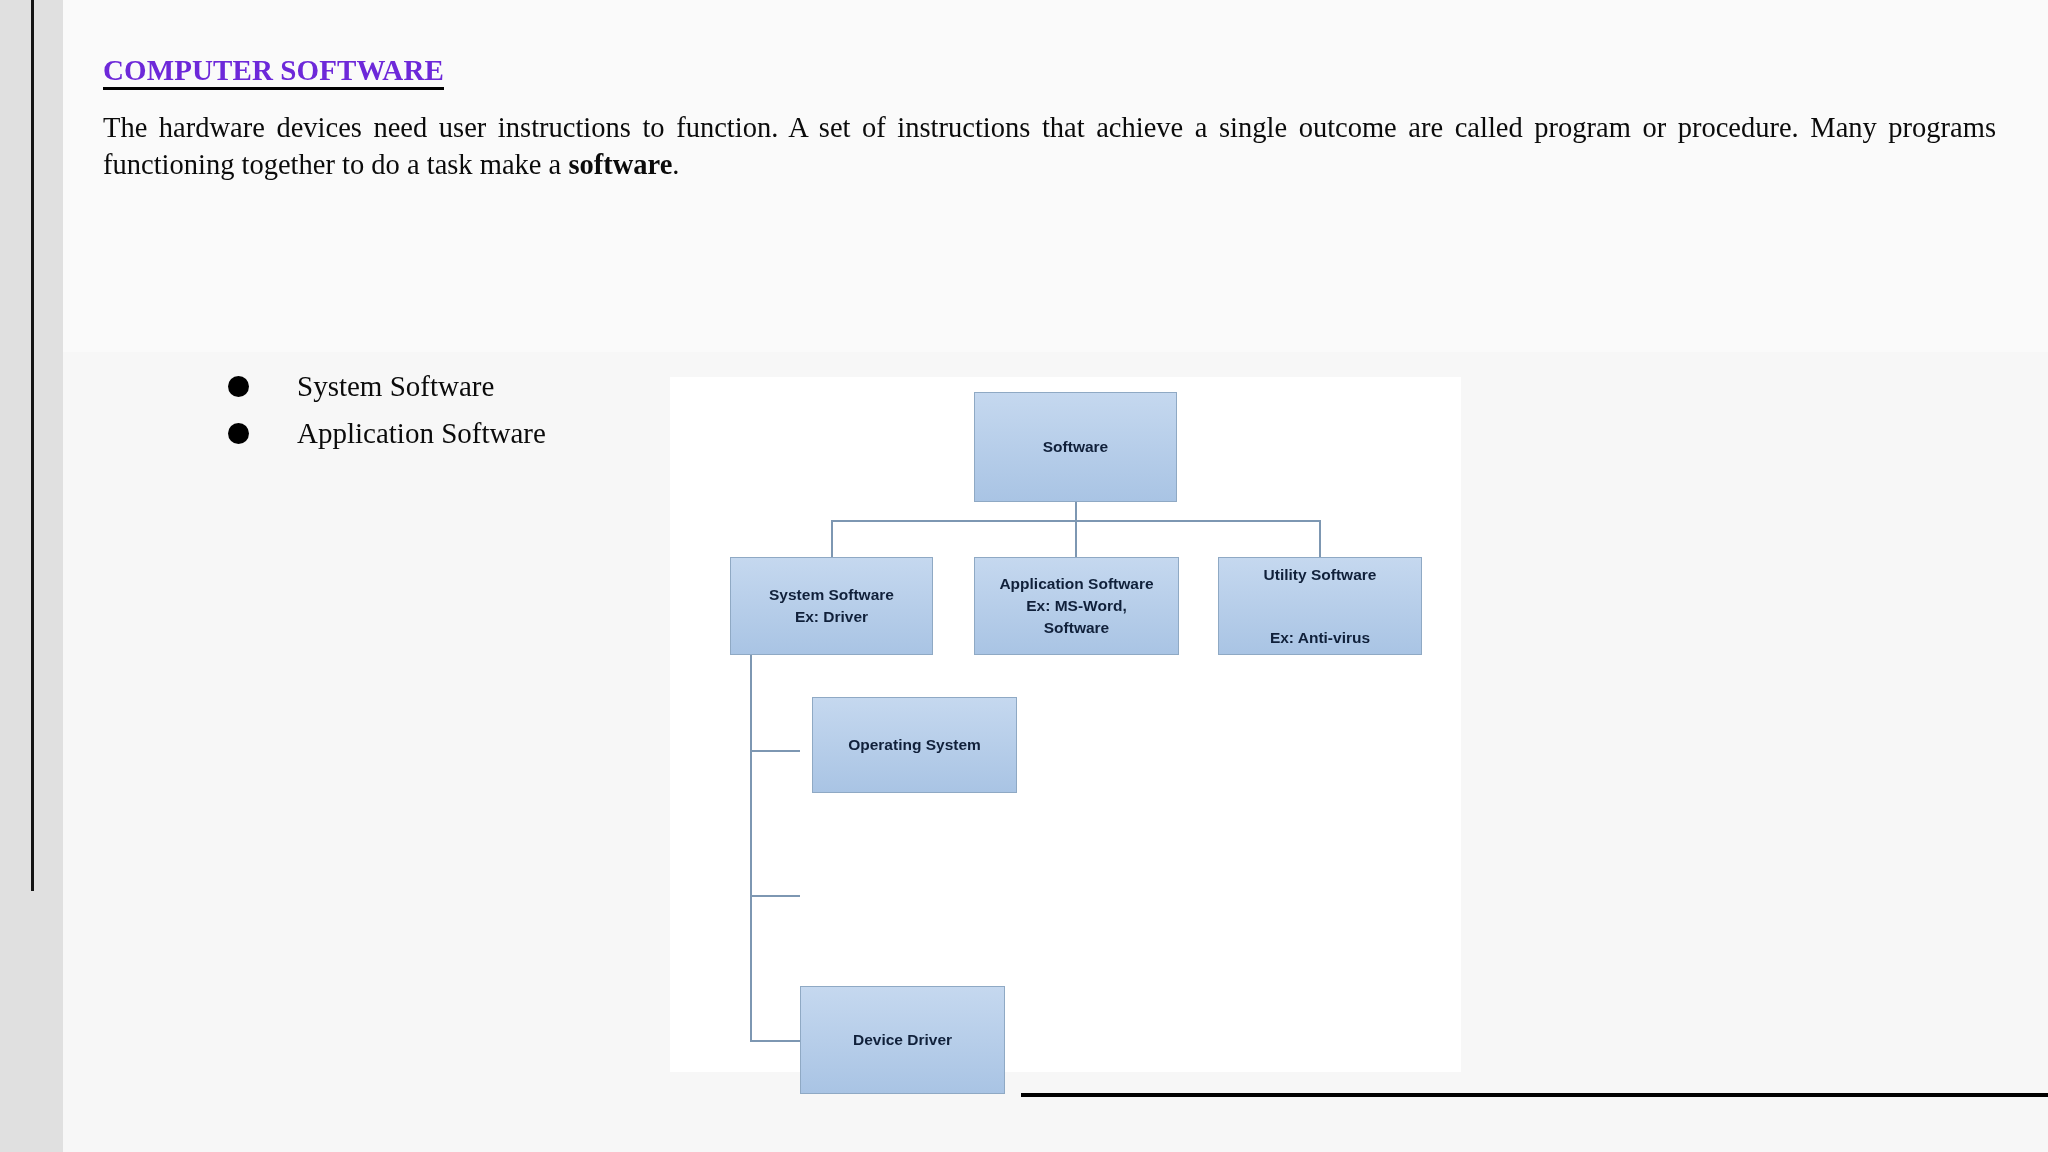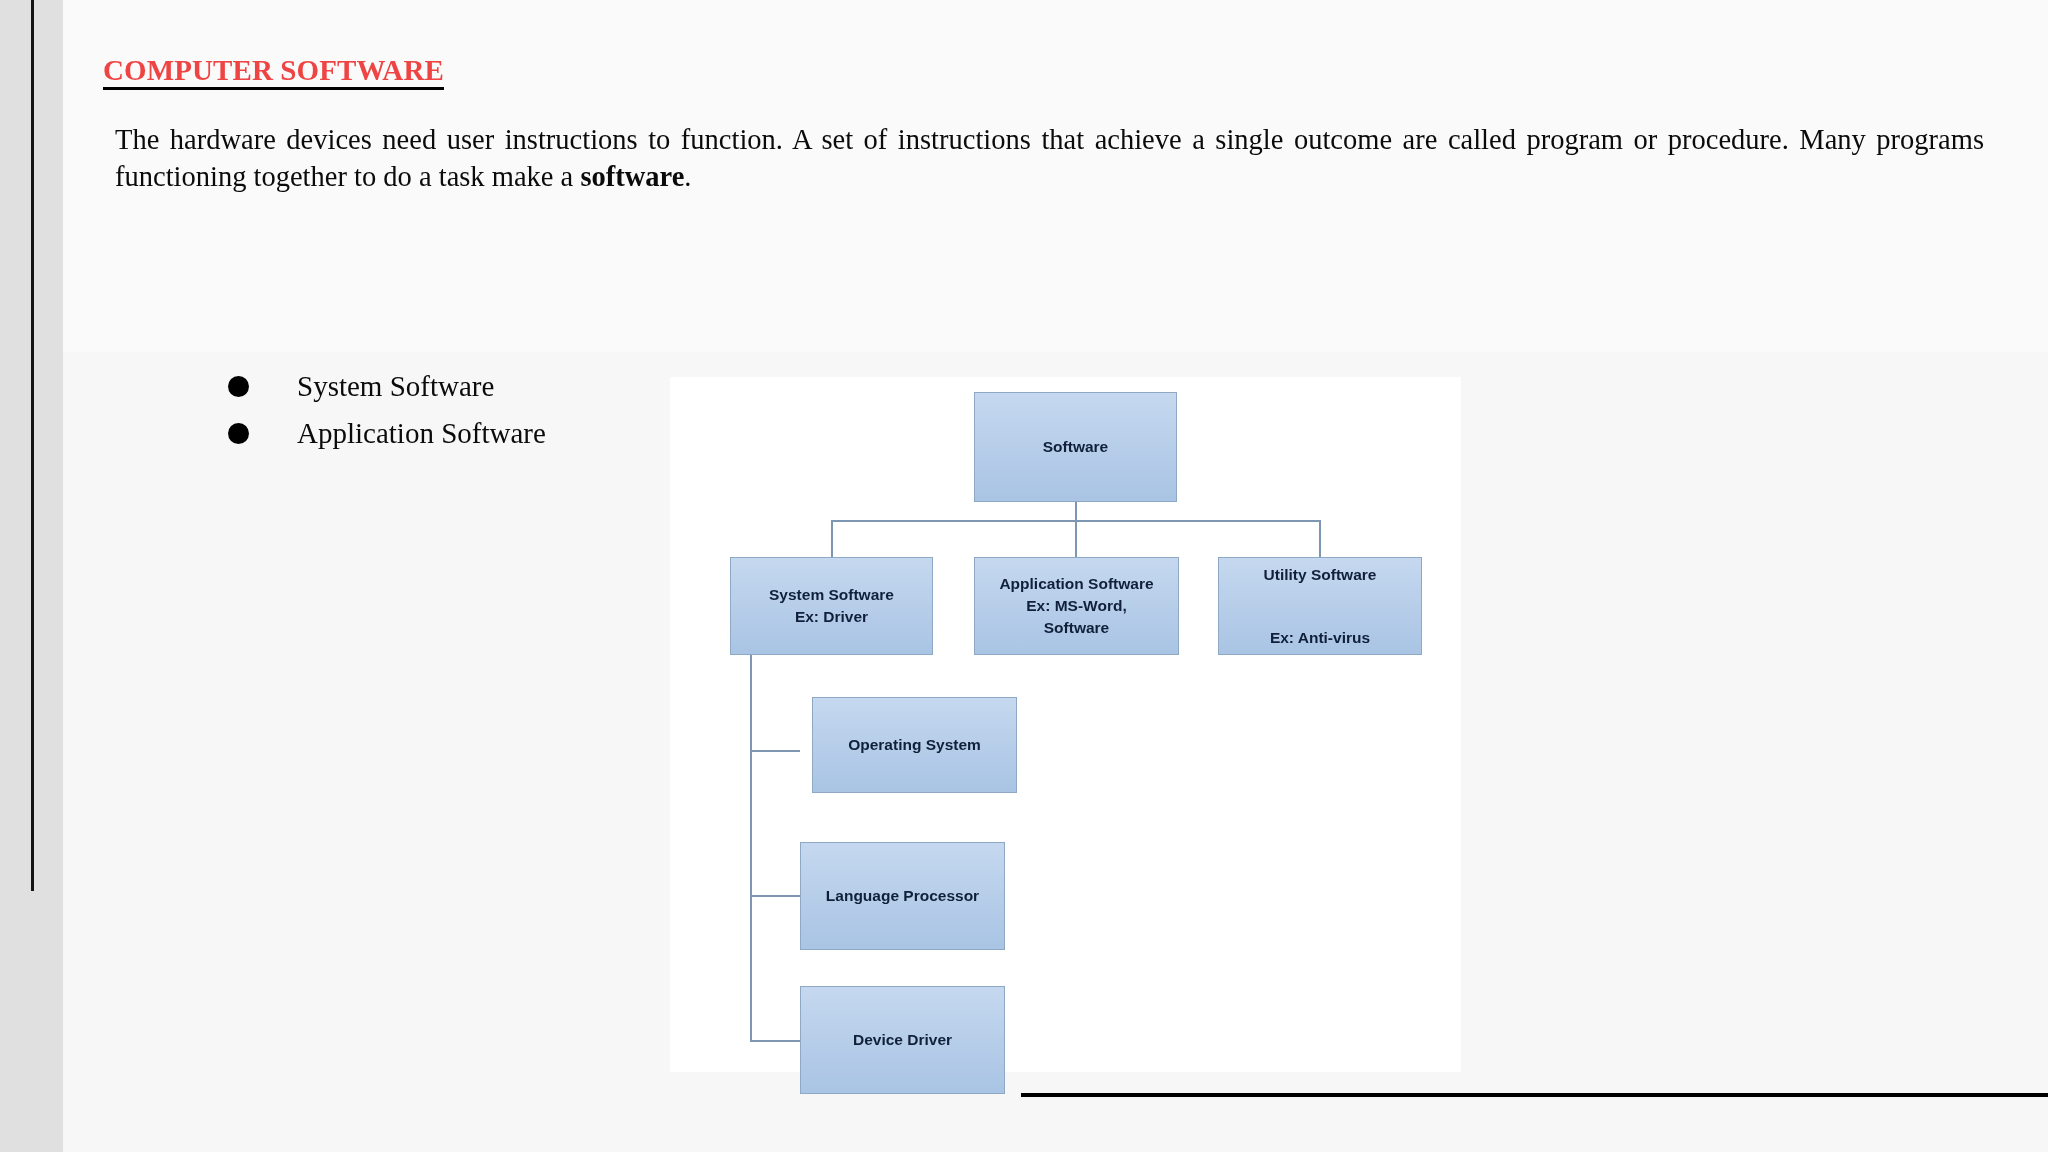--- a/index.html
+++ b/index.html
@@ -47,29 +47,29 @@
     position: absolute;
     left: 103px;
     top: 0;
     width: 1893px;
   }
   .doc-title {
     margin: 0;
     padding-top: 55px;
     font-size: 29px;
     font-weight: bold;
-    color: #ef4444;
+    color: #6d28d9;
     letter-spacing: 0.1px;
     display: inline-block;
     border-bottom: 3px solid #000;
     padding-bottom: 2px;
     line-height: 1.05;
   }
   .para {
-    margin: 12px;
+    margin: 0;
     padding-top: 20px;
     font-size: 28.5px;
     line-height: 1.28;
     color: #0b0b0b;
     text-align: justify;
     text-justify: inter-word;
   }
   .para.p2 { padding-top: 24px; }
   .para b { font-weight: bold; }
 
@@ -219,23 +219,20 @@
 
   <div class="node" id="node-utility">
     <span>Utility Software</span>
     <span class="sub">Ex: Anti-virus</span>
   </div>
 
   <div class="node" id="node-os">
     <span>Operating System</span>
   </div>
 
-  <div class="node" id="node-language">
-    <span>Language Processor</span>
-  </div>
 
   <div class="node" id="node-devicedriver">
     <span>Device Driver</span>
   </div>
 
 </div>
 
 <div class="bottom-rule"></div>
 
 </body></html>

